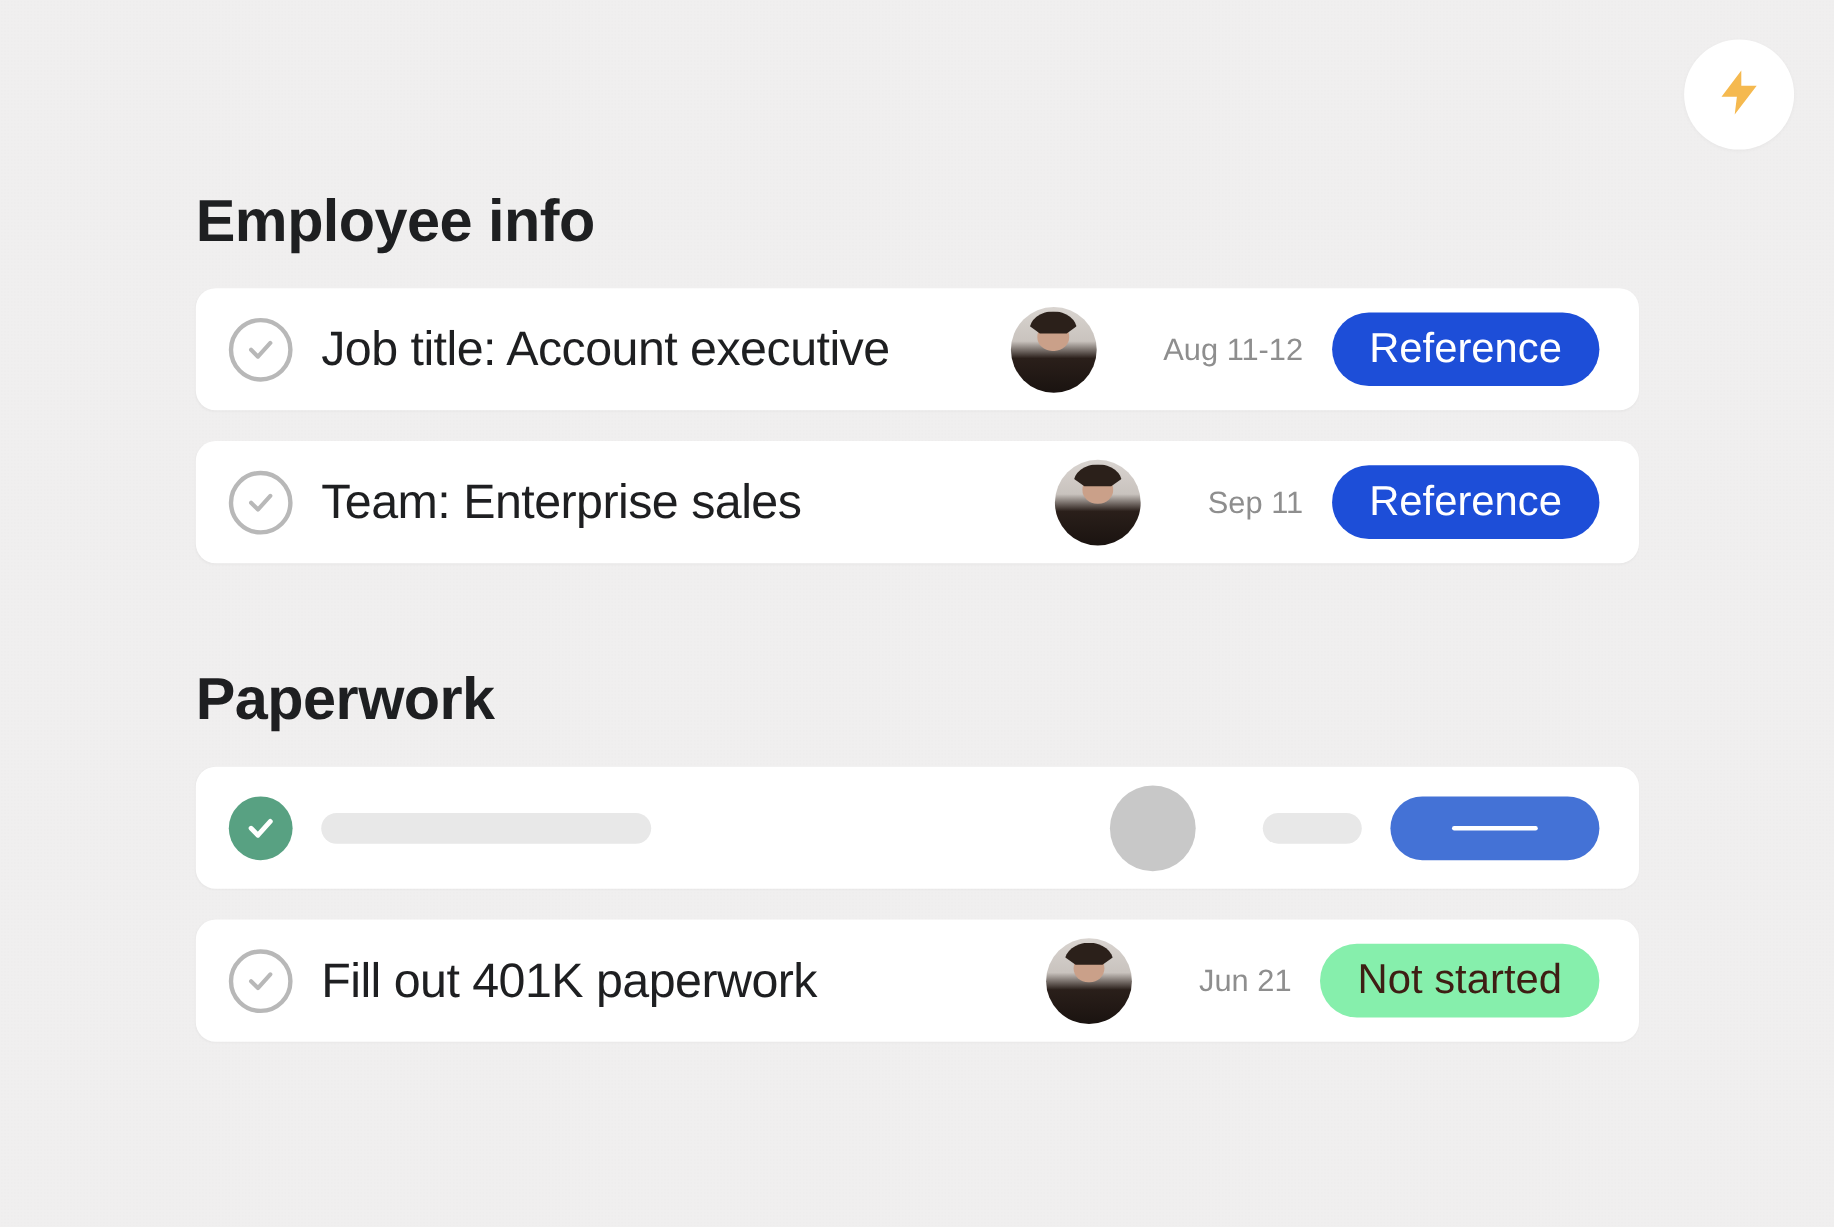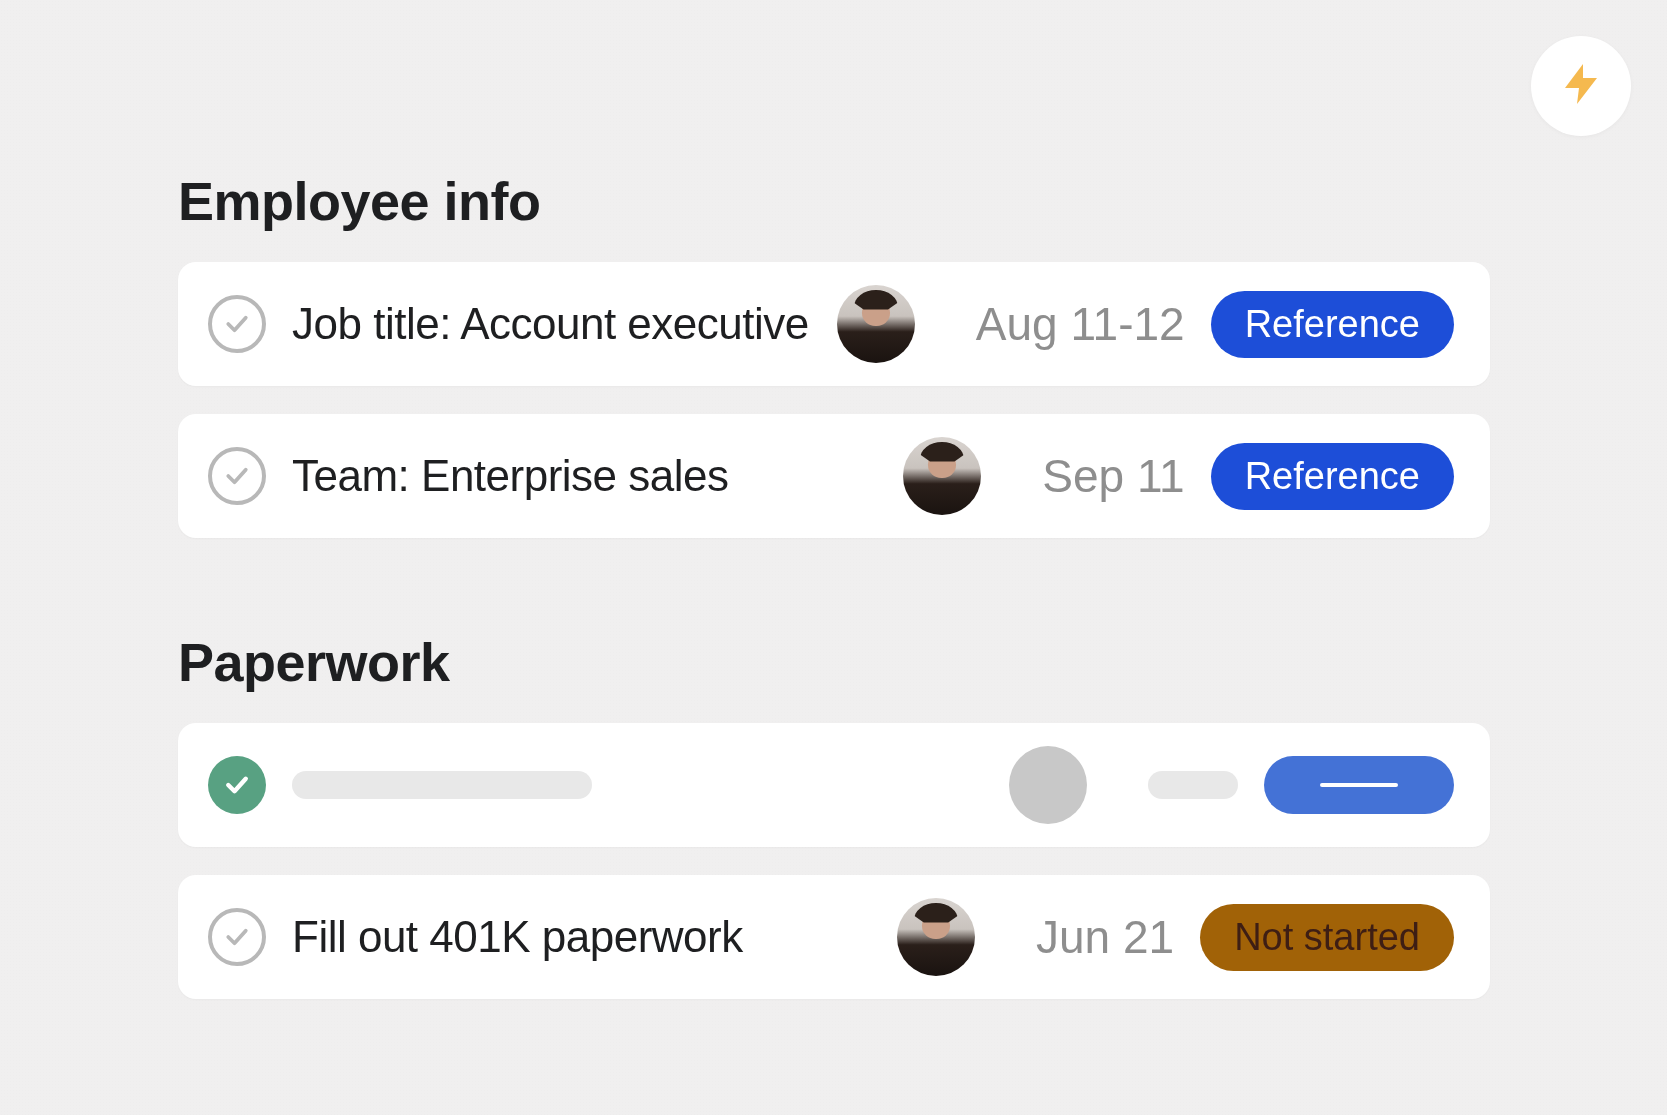--- a/index.html
+++ b/index.html
@@ -46,21 +46,21 @@
     font-size: 54px;
     font-weight: 600;
     color: #1e1f21;
     margin-bottom: 30px;
     letter-spacing: -0.5px;
   }
 
   .card {
     background: #ffffff;
     border-radius: 18px;
-    height: 124px;
+    height: 111px;
     display: flex;
     align-items: center;
     padding: 0 36px 0 30px;
     margin-bottom: 28px;
     box-shadow: 0 1px 2px rgba(0,0,0,0.03);
   }
 
   .check-circle {
     width: 58px;
     height: 58px;
@@ -123,36 +123,36 @@
     clip-path: polygon(0 0, 100% 0, 100% 38%, 78% 58%, 22% 58%, 0 38%);
   }
 
   .avatar.placeholder {
     background: #c8c8c8;
   }
   .avatar.placeholder::before,
   .avatar.placeholder::after { display: none; }
 
   .date {
-    font-size: 46px;
+    font-size: 28px;
     color: #8e8e8e;
     margin-right: 26px;
     white-space: nowrap;
     margin-left: 35px;
   }
 
   .tag {
     font-size: 38px;
     padding: 12px 34px;
     border-radius: 999px;
     white-space: nowrap;
     font-weight: 500;
   }
   .tag.gray { background: #1d4ed8; color: #ffffff; }
-  .tag.orange { background: #a16207; color: #3e1e14; }
+  .tag.orange { background: #86efac; color: #3e1e14; }
   .tag.blue-solid {
     background: #4472d6;
     width: 190px;
     height: 58px;
     position: relative;
   }
   .tag.blue-solid::after {
     content: "";
     position: absolute;
     left: 50%; top: 50%;

